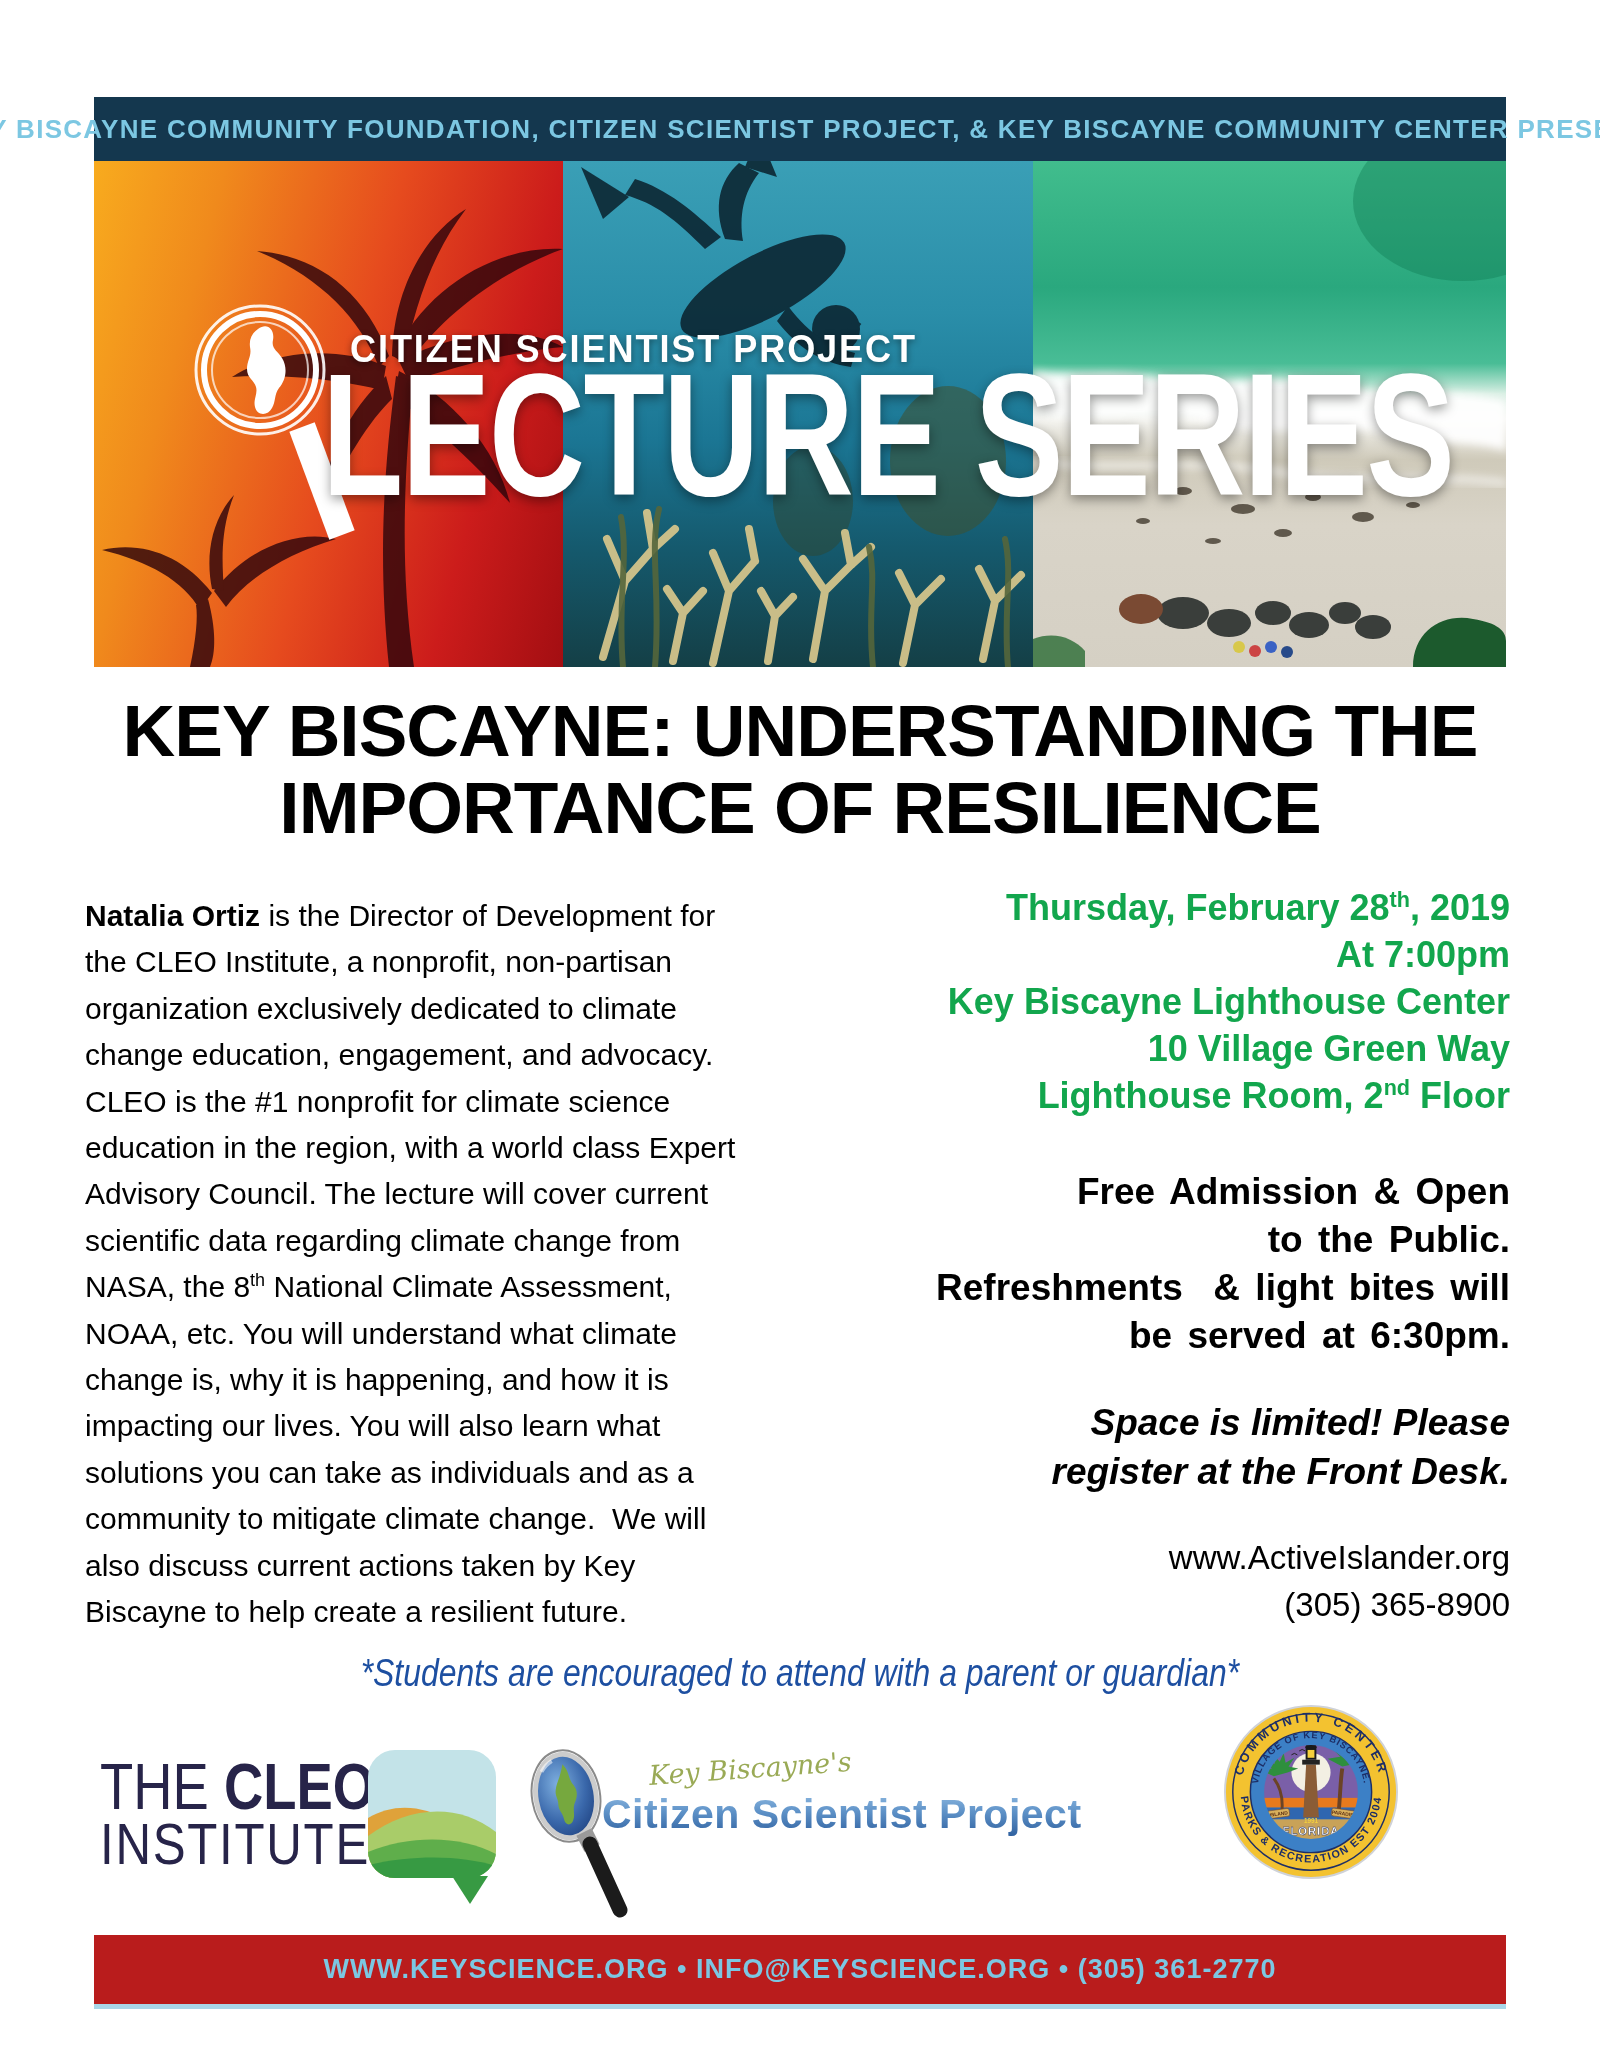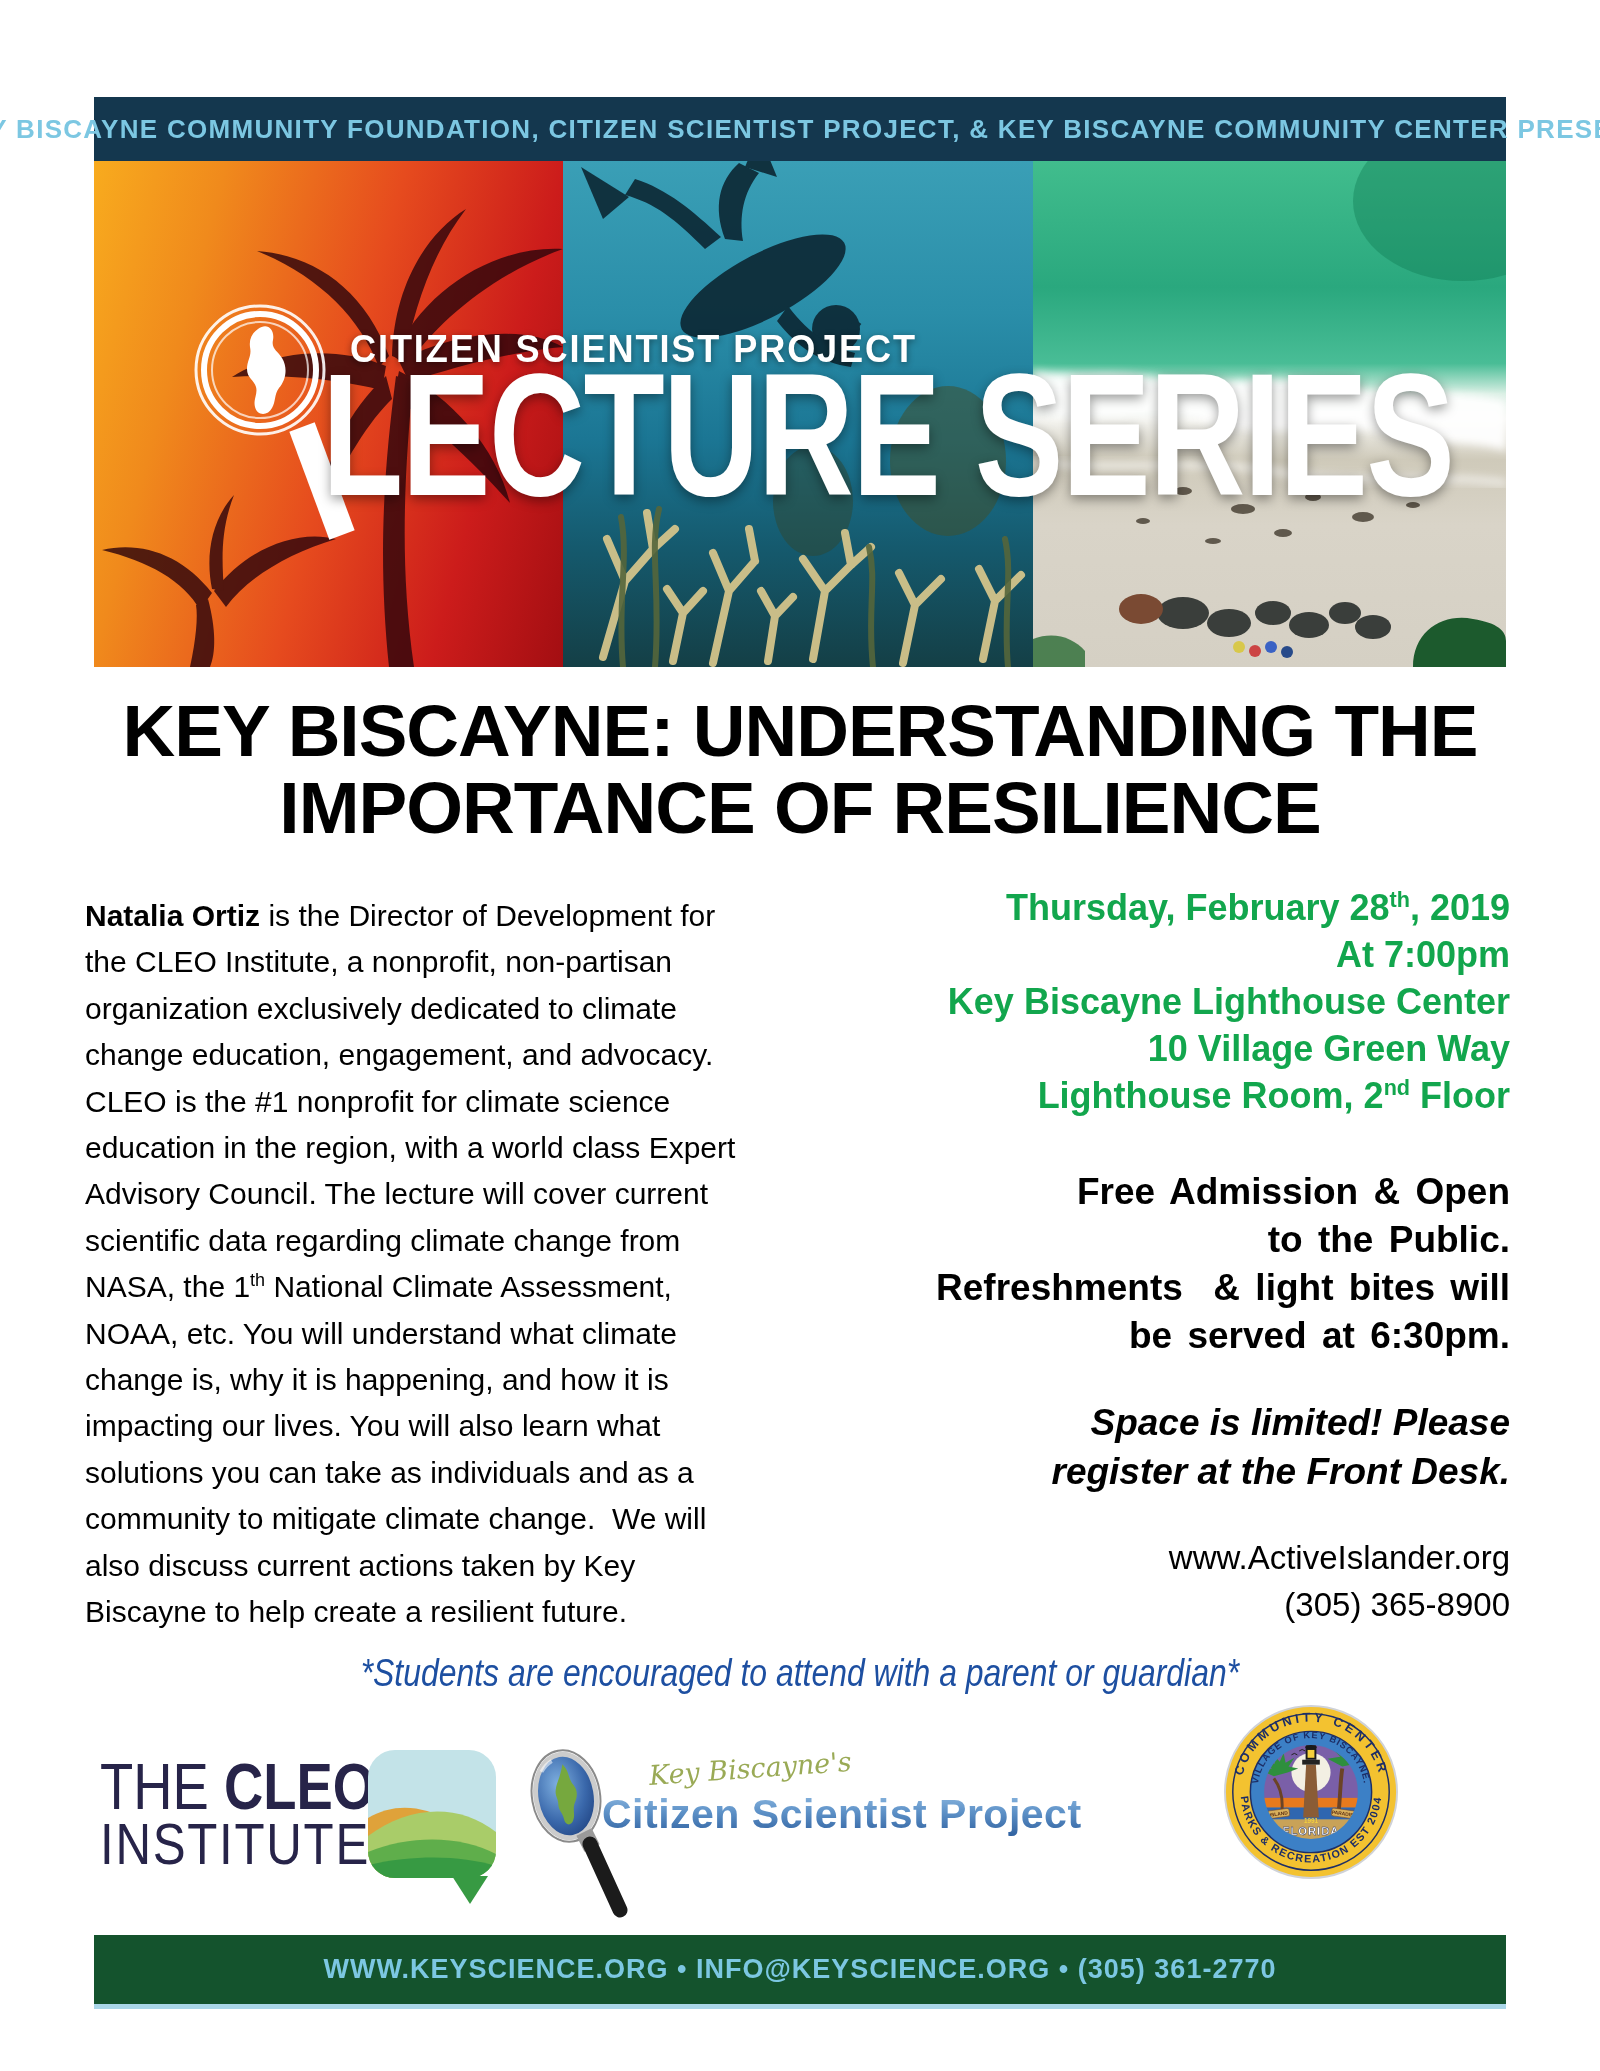--- a/index.html
+++ b/index.html
@@ -54,21 +54,21 @@
   .cleo-l1 .b{font-weight:700;}
   .cleo-l2{font-size:58px;font-weight:400;letter-spacing:2px;margin-top:-4px;}
   .cleo-bubble{left:366px;top:1748px;}
   .csp-mag{left:524px;top:1748px;}
   .csp-script{left:648px;top:1760px;font-family:"DejaVu Serif",serif;font-style:italic;font-size:27px;
               color:#9aaa56;transform:rotate(-4deg);transform-origin:left top;}
   .csp-name{left:602px;top:1786px;}
   .seal{left:1223px;top:1704px;}
 
   
-  .footerbar{left:94px;top:1935px;width:1412px;height:69px;background:#14532d;
+  .footerbar{left:94px;top:1935px;width:1412px;height:69px;background:#b91c1c;
              display:flex;align-items:center;justify-content:center;}
   .footer-text{color:#7cc7e2;font-size:27px;font-weight:700;letter-spacing:1px;white-space:pre;}
   .footer-underline{left:94px;top:2004px;width:1412px;height:5px;background:#a9d6e8;}
 </style>
 </head>
 <body>
 
 <div class="page">
 
   <header class="abs banner">
@@ -191,21 +191,21 @@
 
   <div class="abs body-col">
     <div class="body-line"><span class="b">Natalia Ortiz</span><span> is the Director of Development for</span></div>
     <div class="body-line">the CLEO Institute, a nonprofit, non-partisan</div>
     <div class="body-line">organization exclusively dedicated to climate</div>
     <div class="body-line">change education, engagement, and advocacy.</div>
     <div class="body-line">CLEO is the #1 nonprofit for climate science</div>
     <div class="body-line">education in the region, with a world class Expert</div>
     <div class="body-line">Advisory Council. The lecture will cover current</div>
     <div class="body-line">scientific data regarding climate change from</div>
-    <div class="body-line"><span>NASA, the 1</span><sup class="sup">th</sup><span> National Climate Assessment,</span></div>
+    <div class="body-line"><span>NASA, the 8</span><sup class="sup">th</sup><span> National Climate Assessment,</span></div>
     <div class="body-line">NOAA, etc. You will understand what climate</div>
     <div class="body-line">change is, why it is happening, and how it is</div>
     <div class="body-line">impacting our lives. You will also learn what</div>
     <div class="body-line">solutions you can take as individuals and as a</div>
     <div class="body-line">community to mitigate climate change.  We will</div>
     <div class="body-line">also discuss current actions taken by Key</div>
     <div class="body-line">Biscayne to help create a resilient future.</div>
   </div>
 
   <div class="abs details-block green">

